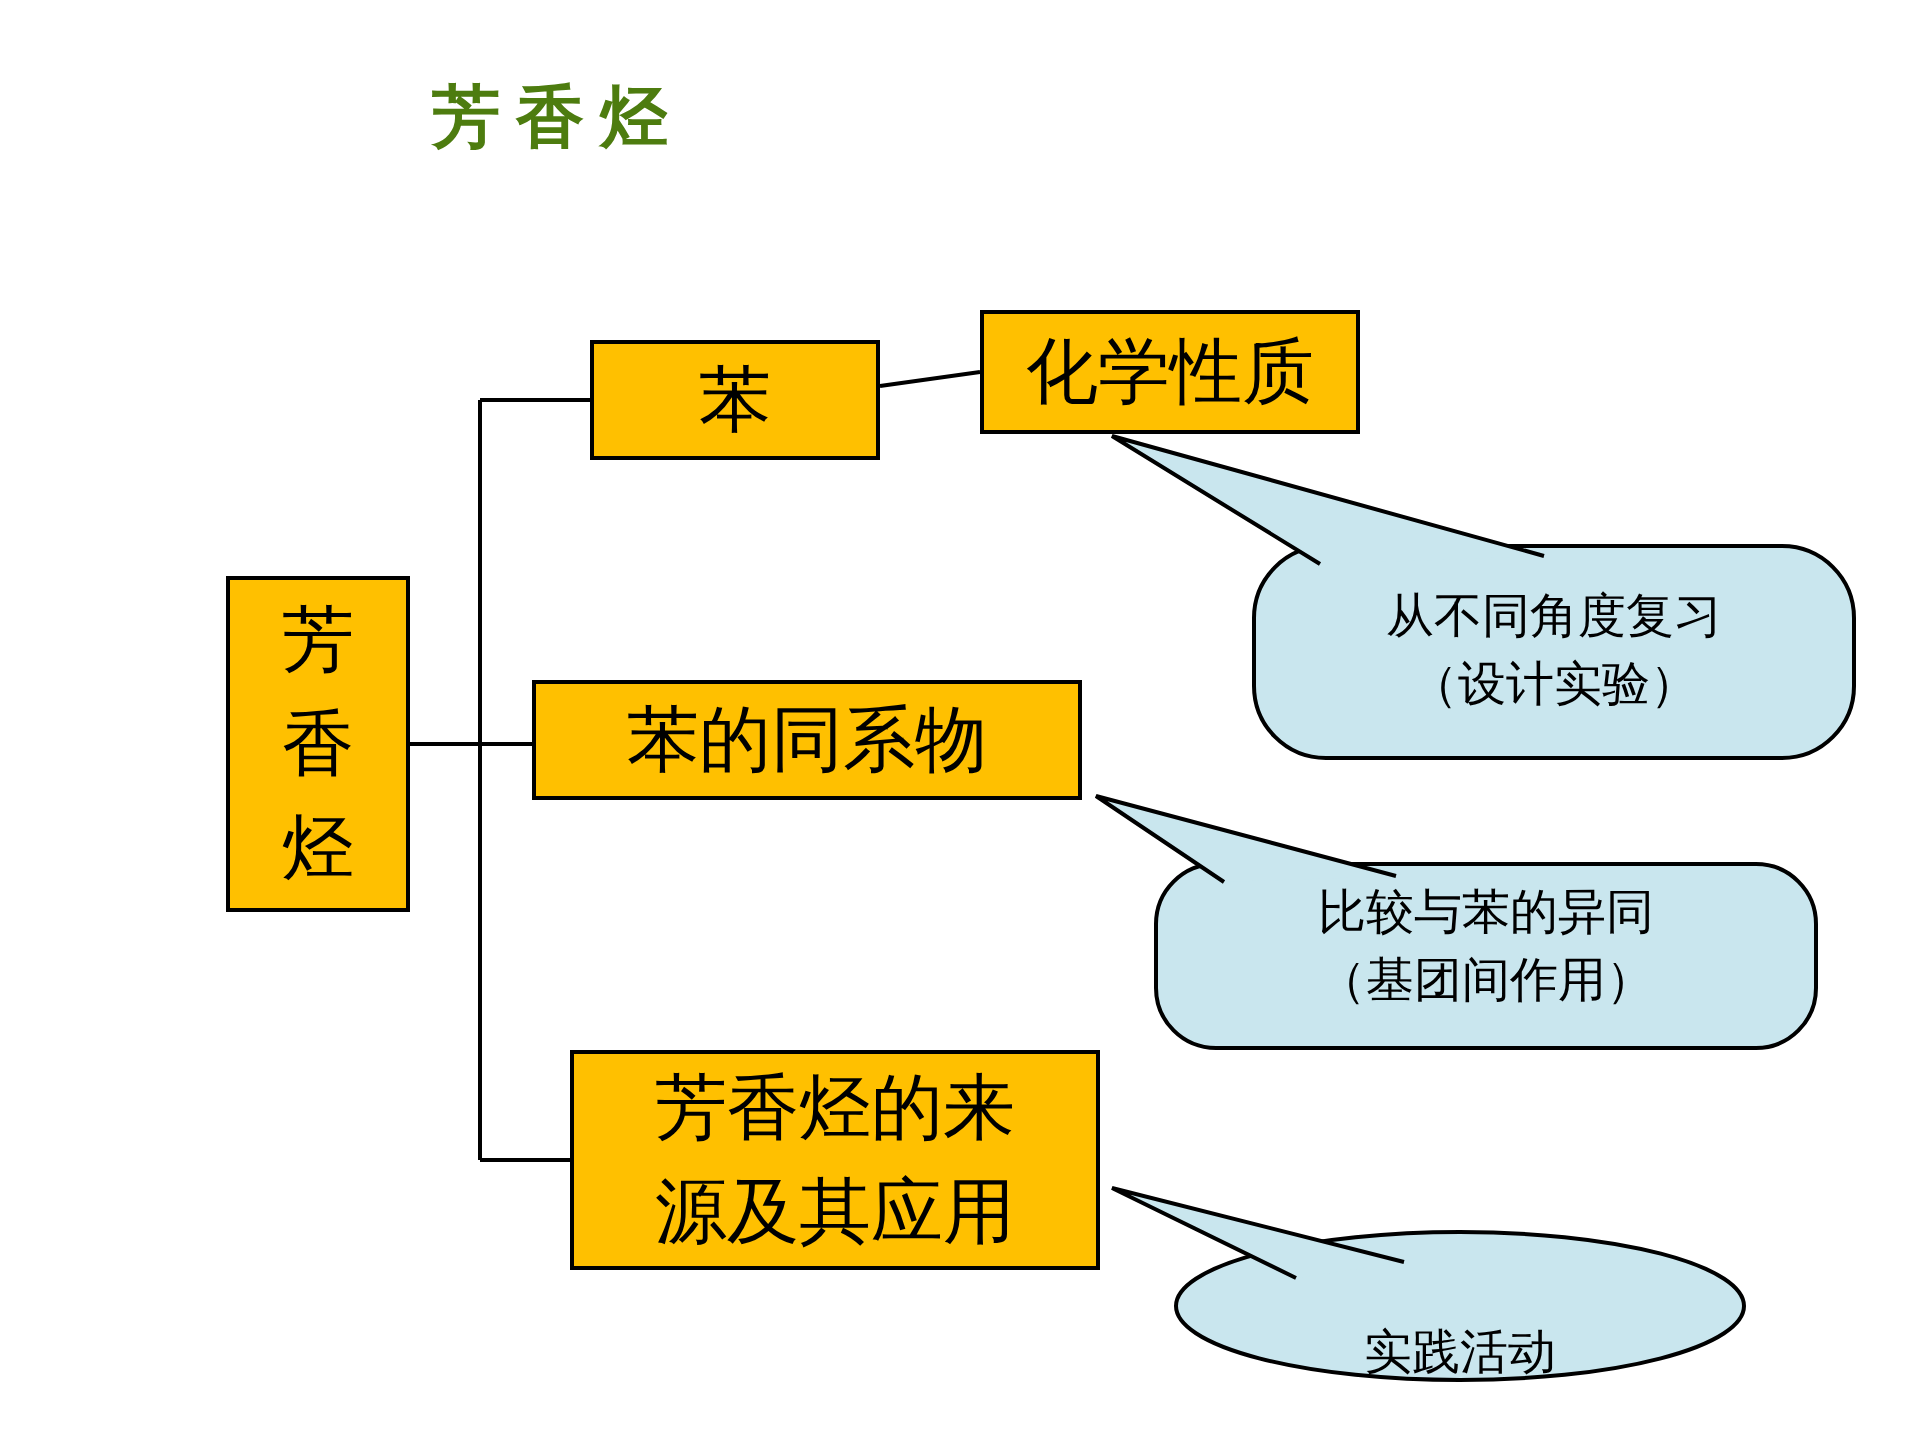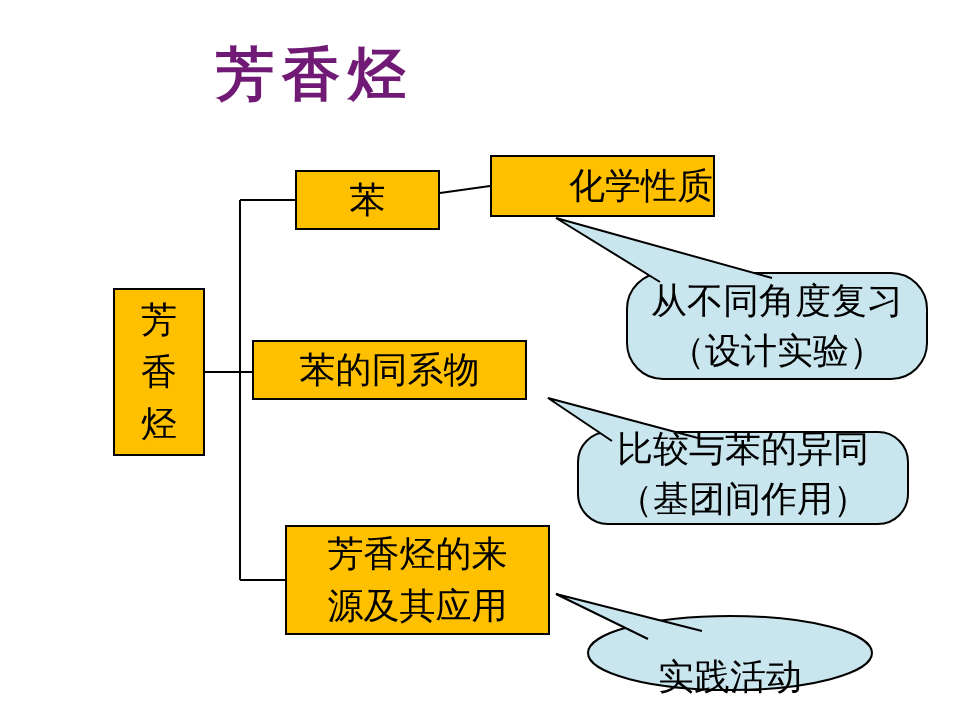--- a/index.html
+++ b/index.html
@@ -6,42 +6,42 @@
   body {
     width: 960px; height: 720px;
     background: #ffffff;
     font-family: "Liberation Sans", sans-serif;
     position: relative;
     overflow: hidden;
     color: #000;
   }
   .title {
     position: absolute; left: 216px; top: 36px; margin: 0;
-    font-size: 58px; font-weight: bold;
-    color: #701a75; letter-spacing: 8px;
+    font-size: 34px; font-weight: bold;
+    color: #4d7c0f; letter-spacing: 8px;
   }
   svg.connector-layer { position: absolute; left: 0; top: 0; }
   .obox {
     position: absolute;
     background: #FFC000;
     border: 2px solid #000000;
     box-sizing: border-box;
     display: flex; align-items: center; justify-content: center;
     font-size: 36px; line-height: 1.45;
     text-align: center; white-space: pre-line;
   }
   .box-root      { left: 113px; top: 288px; width: 92px;  height: 168px; }
   .box-benzene   { left: 295px; top: 170px; width: 145px; height: 60px; }
-  .box-properties{ left: 490px; top: 155px; width: 225px; height: 62px; justify-content: flex-end; }
-  .box-homologs  { left: 252px; top: 340px; width: 275px; height: 60px; }
+  .box-properties{ left: 490px; top: 155px; width: 190px; height: 62px; }
+  .box-homologs  { left: 266px; top: 340px; width: 275px; height: 60px; }
   .box-sources   { left: 285px; top: 525px; width: 265px; height: 110px; text-align: center; }
   .callout-text {
     position: absolute;
     display: flex; align-items: center; justify-content: center;
-    font-size: 36px; line-height: 1.4;
+    font-size: 24px; line-height: 1.4;
     text-align: center; white-space: pre-line;
   }
   .text-review   { left: 627px; top: 273px; width: 300px; height: 106px; }
   .text-compare  { left: 578px; top: 432px; width: 330px; height: 84px; }
   .text-practice { left: 588px; top: 640px; width: 284px; height: 74px; }
 </style>
 </head>
 <body>
 
 <h1 class="title">芳香烃</h1>

